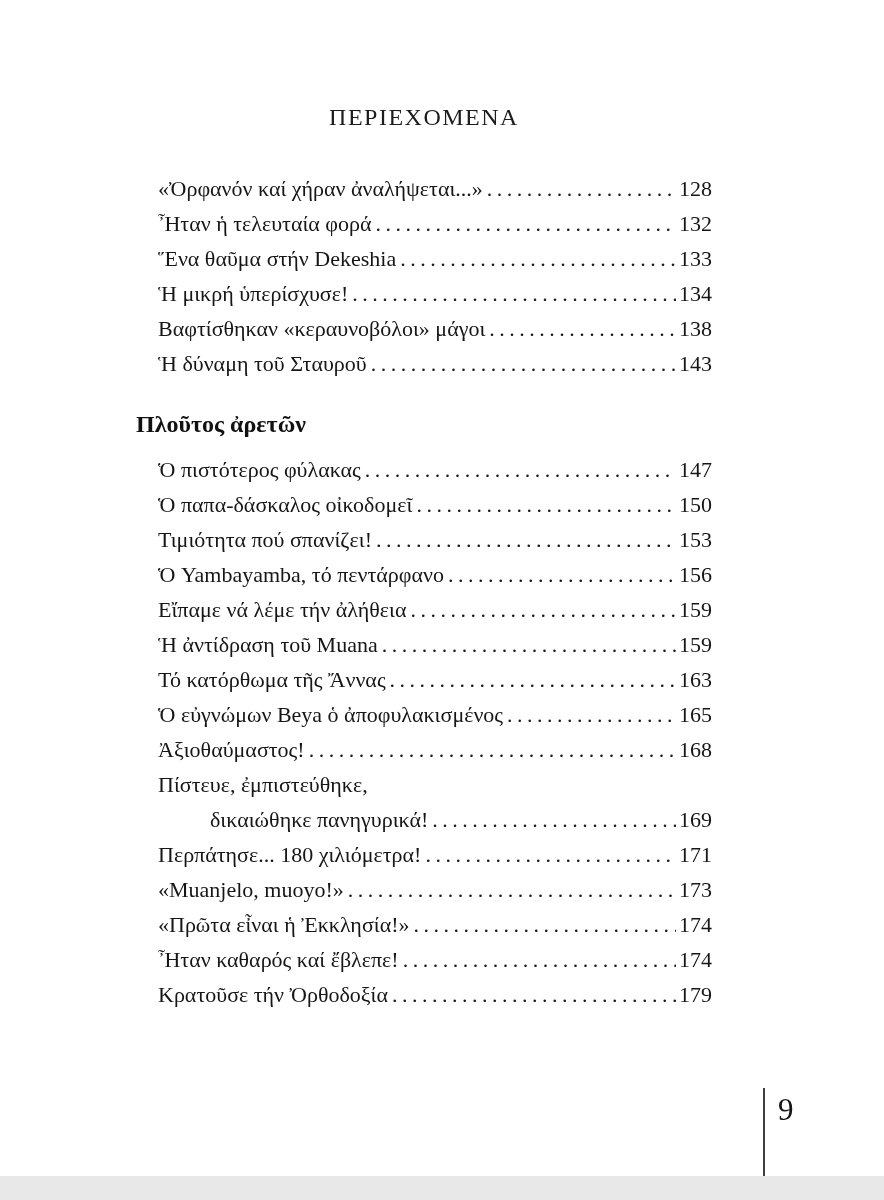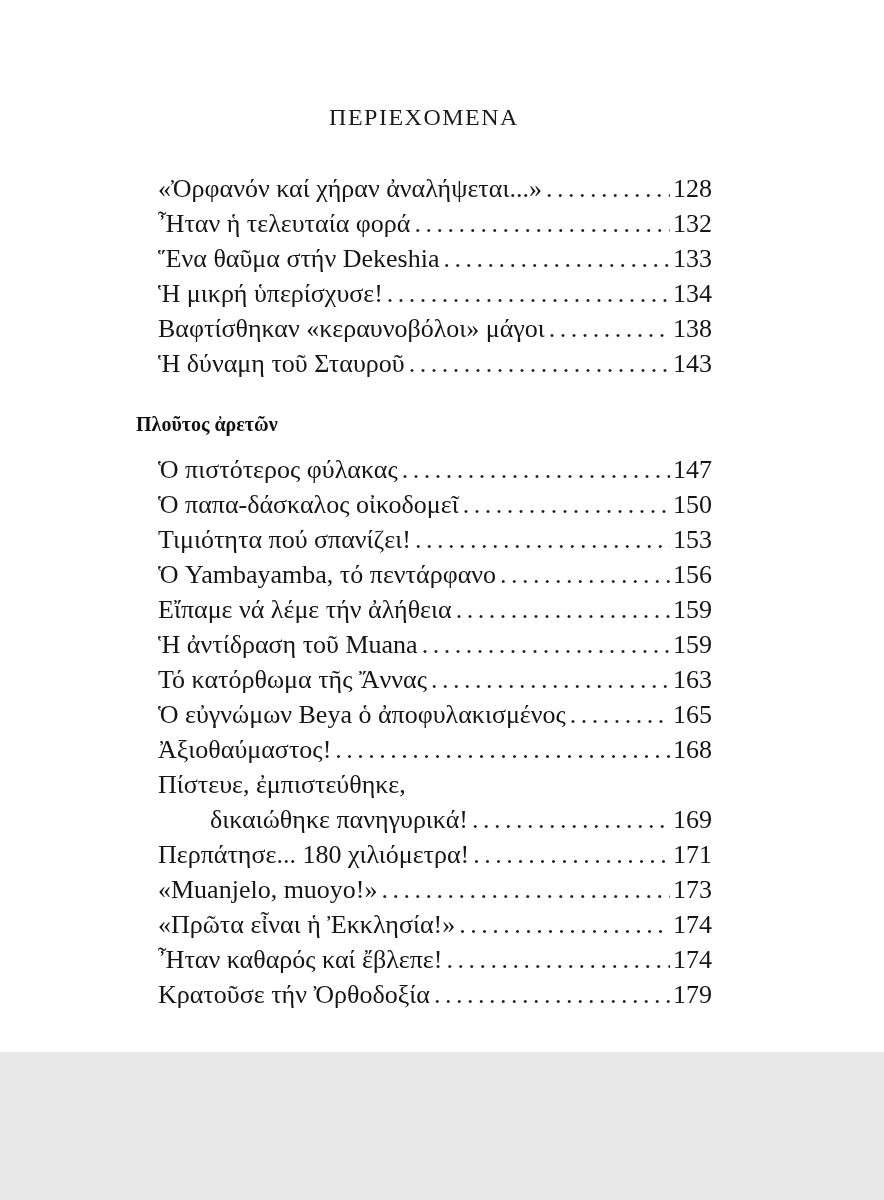--- a/index.html
+++ b/index.html
@@ -1,18 +1,18 @@
 <!DOCTYPE html>
 <html><head>
 <meta charset="utf-8">
 <style>
   html,body { margin:0; padding:0; background:#e8e8e8; }
   .page {
     position:relative;
-    width:884px; height:1052px;
+    width:884px; height:1176px;
     margin:0 auto;
     background:#ffffff;
     color:#161616;
     font-family:"Liberation Serif","DejaVu Serif",serif;
     overflow:hidden;
     text-decoration:underline;
   }
   .content {
     position:absolute;
     left:136px; top:103px;
@@ -22,30 +22,30 @@
     margin:0;
     text-align:center;
     font-size:24px;
     font-weight:400;
     letter-spacing:1.5px;
     line-height:28px;
     color:#1c1c1c;
   }
   .toc { margin-top:40px; }
   .group-heading {
-    font-size:20px;
+    font-size:24px;
     font-weight:700;
     line-height:35px;
     margin:26px 0 10px 0;
     color:#111;
   }
   .entry {
     display:flex;
     align-items:center;
-    font-size:26px;
+    font-size:22px;
     line-height:35px;
     padding-left:22px;
     white-space:nowrap;
   }
   .entry.cont { padding-left:74px; }
   .entry .title { flex:0 0 auto; }
   .entry .dots {
     flex:1 1 auto;
     overflow:hidden;
     margin-left:4px;

